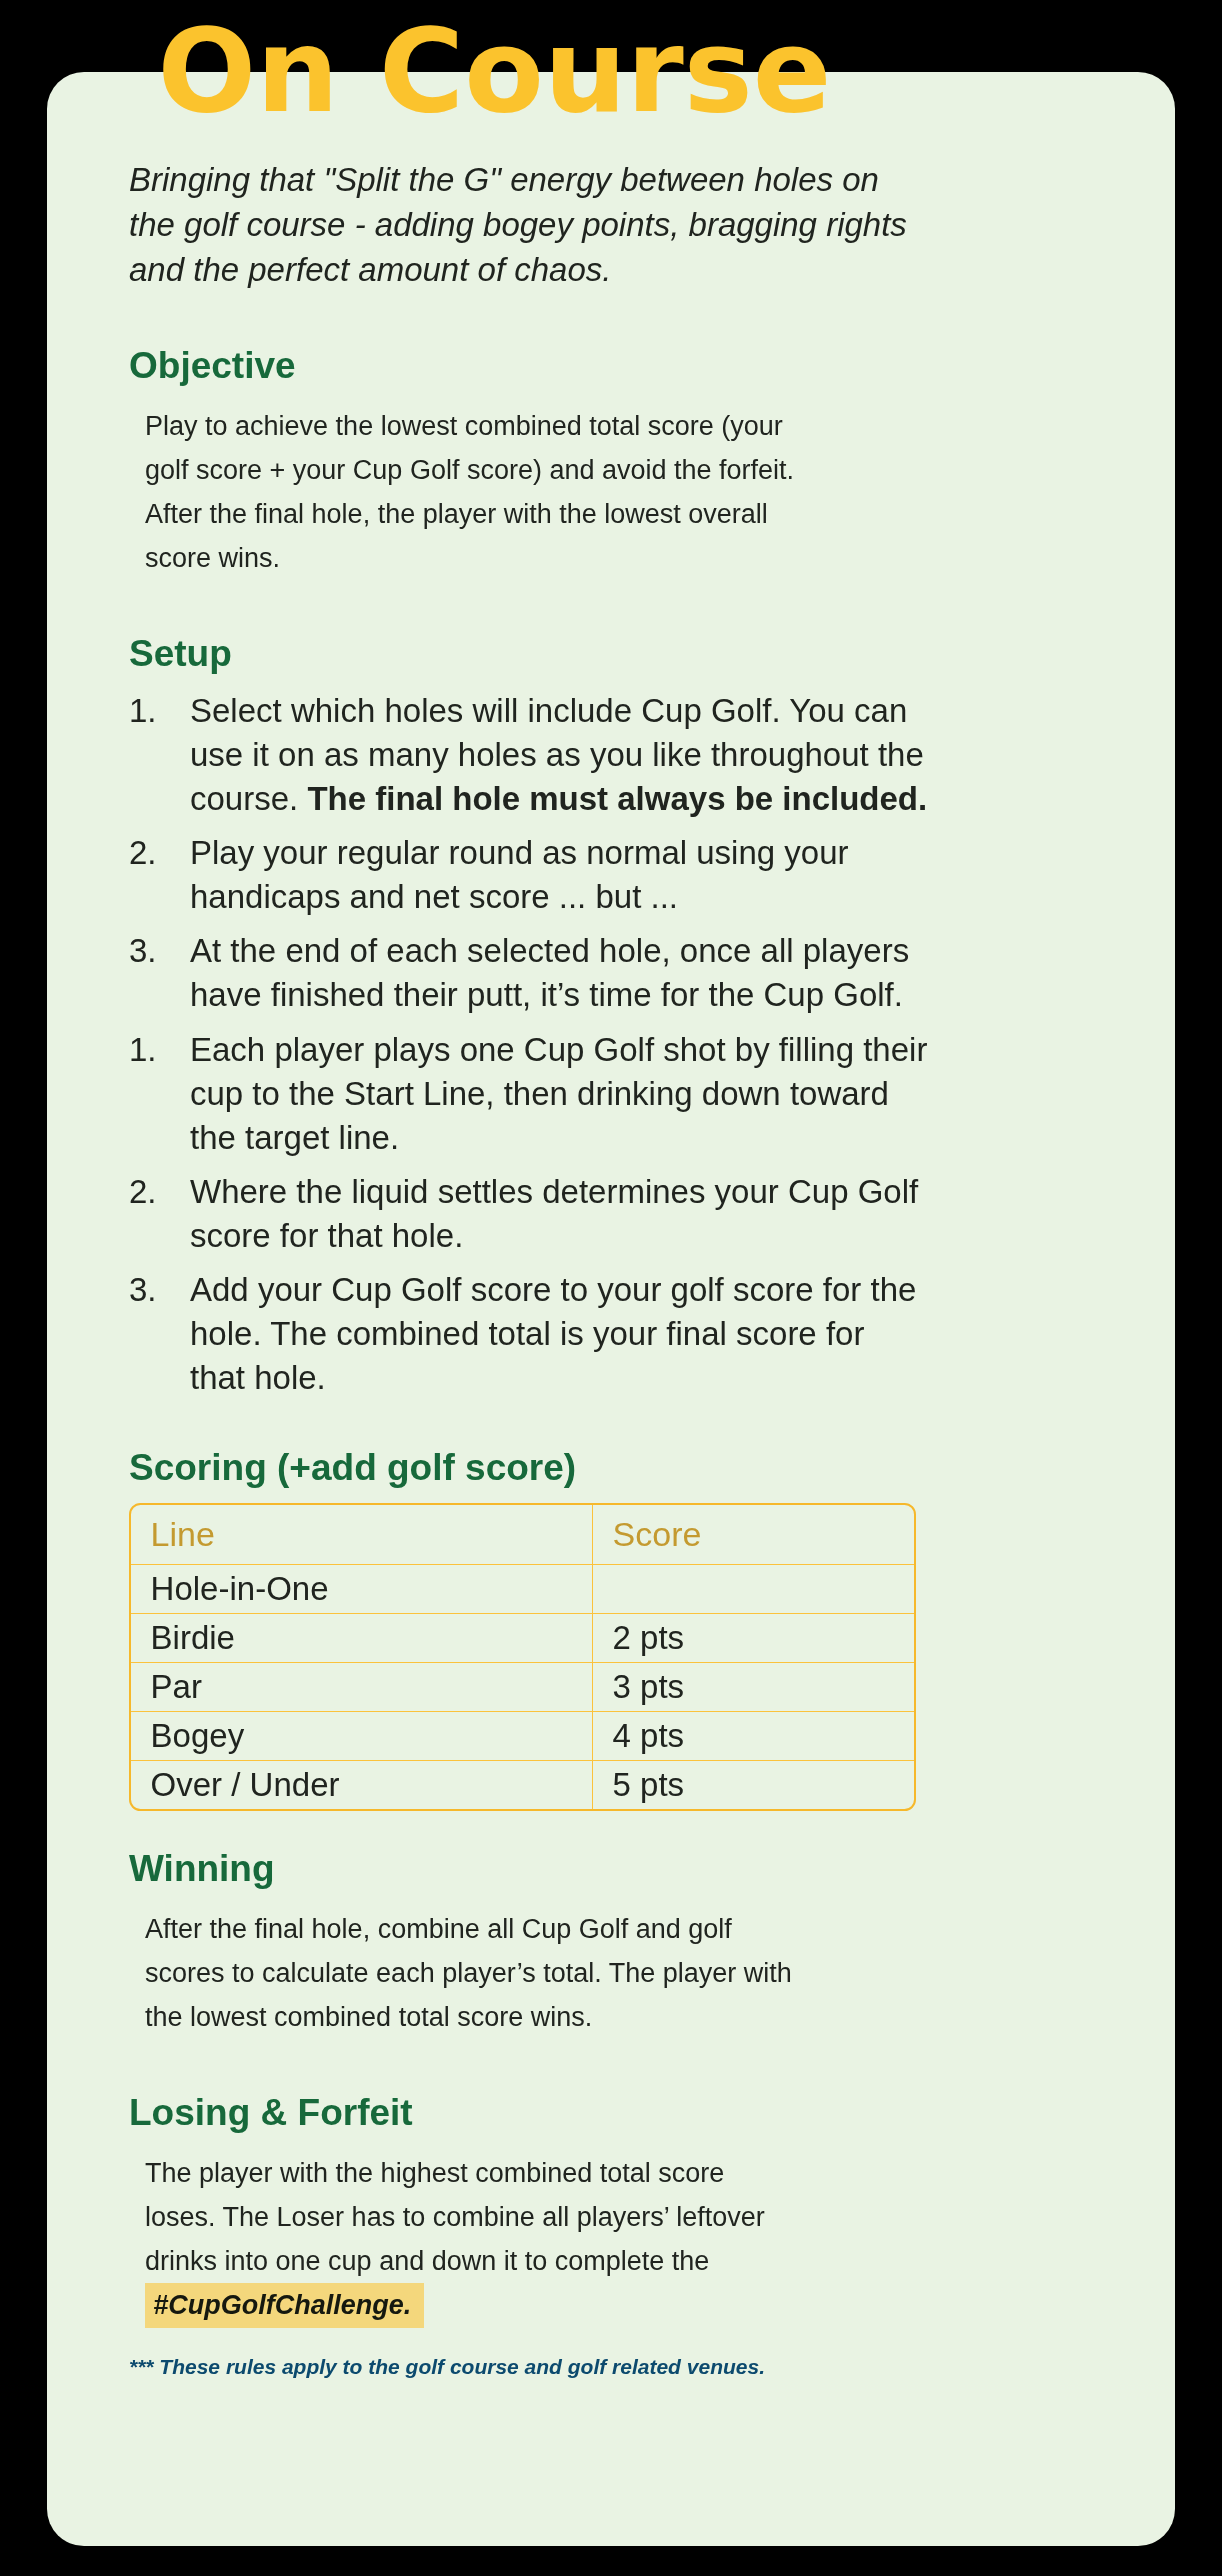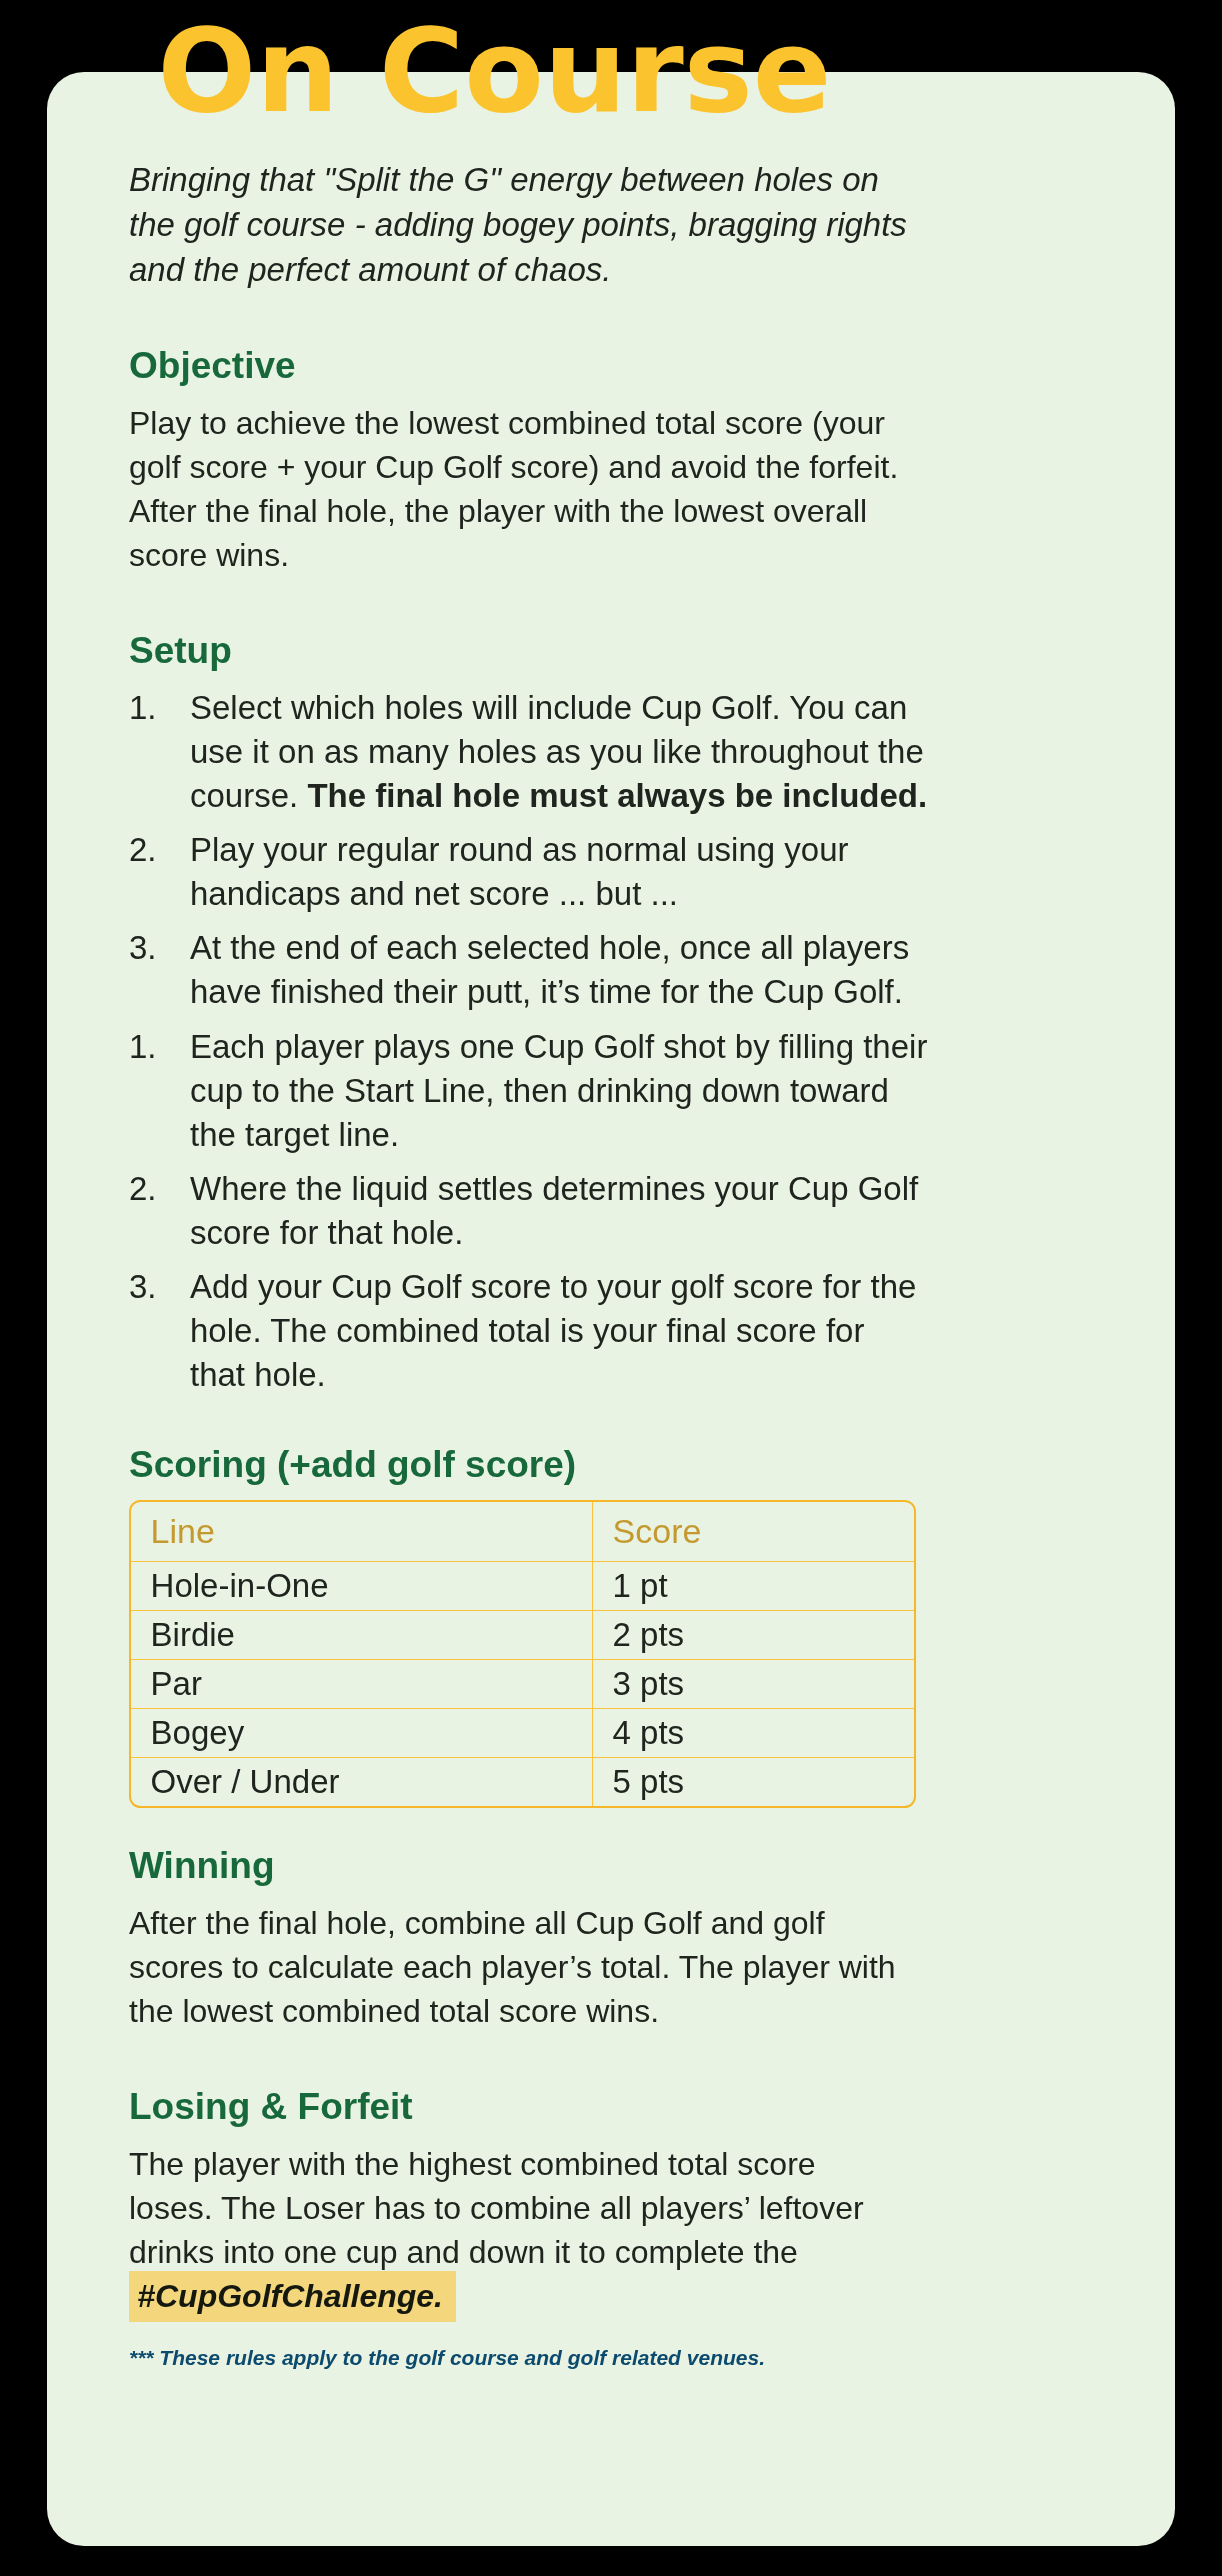--- a/index.html
+++ b/index.html
@@ -28,21 +28,21 @@
   }
 
   h2 {
     font-size:37px; line-height:44px; font-weight:700; color:#17693B;
     margin:52px 0 13px 0;
   }
   h2.tight-top { margin-top:36px; }
   h2.scoring-top { margin-top:46px; }
 
   .para {
-    margin:0; font-size:32px; line-height:44px; color:#20241F;
+    margin:16px; font-size:27px; line-height:44px; color:#20241F;
     white-space:pre-line;
   }
 
   ol.rules-list { list-style:none; margin:11.4px 0 0 0; padding:0; }
   ol.rules-list li { display:flex; margin:0 0 9.8px 0; }
   .num { flex:none; width:61px; font-size:33px; line-height:44px; color:#20241F; }
   .li-text { font-size:33px; line-height:44px; color:#20241F; white-space:pre-line; }
   .li-text strong { font-weight:700; }
 
   .score-table {
@@ -127,21 +127,20 @@
     </ol>
 
     <h2 class="scoring-top">Scoring (+add golf score)</h2>
     <div class="score-table">
       <div class="t-row t-head">
         <div class="t-cell c1">Line</div>
         <div class="t-cell c2">Score</div>
       </div>
       <div class="t-row">
         <div class="t-cell c1">Hole-in-One</div>
-        <div class="t-cell c2">1 pt</div>
       </div>
       <div class="t-row">
         <div class="t-cell c1">Birdie</div>
         <div class="t-cell c2">2 pts</div>
       </div>
       <div class="t-row">
         <div class="t-cell c1">Par</div>
         <div class="t-cell c2">3 pts</div>
       </div>
       <div class="t-row">

